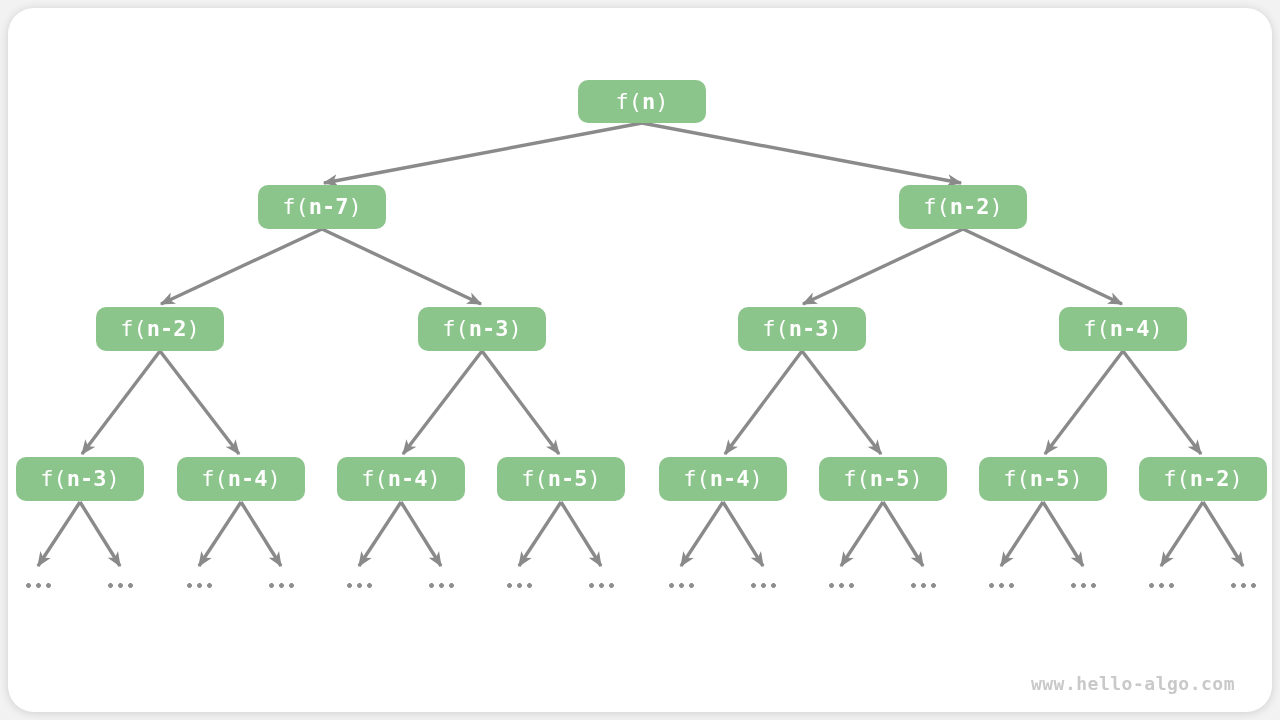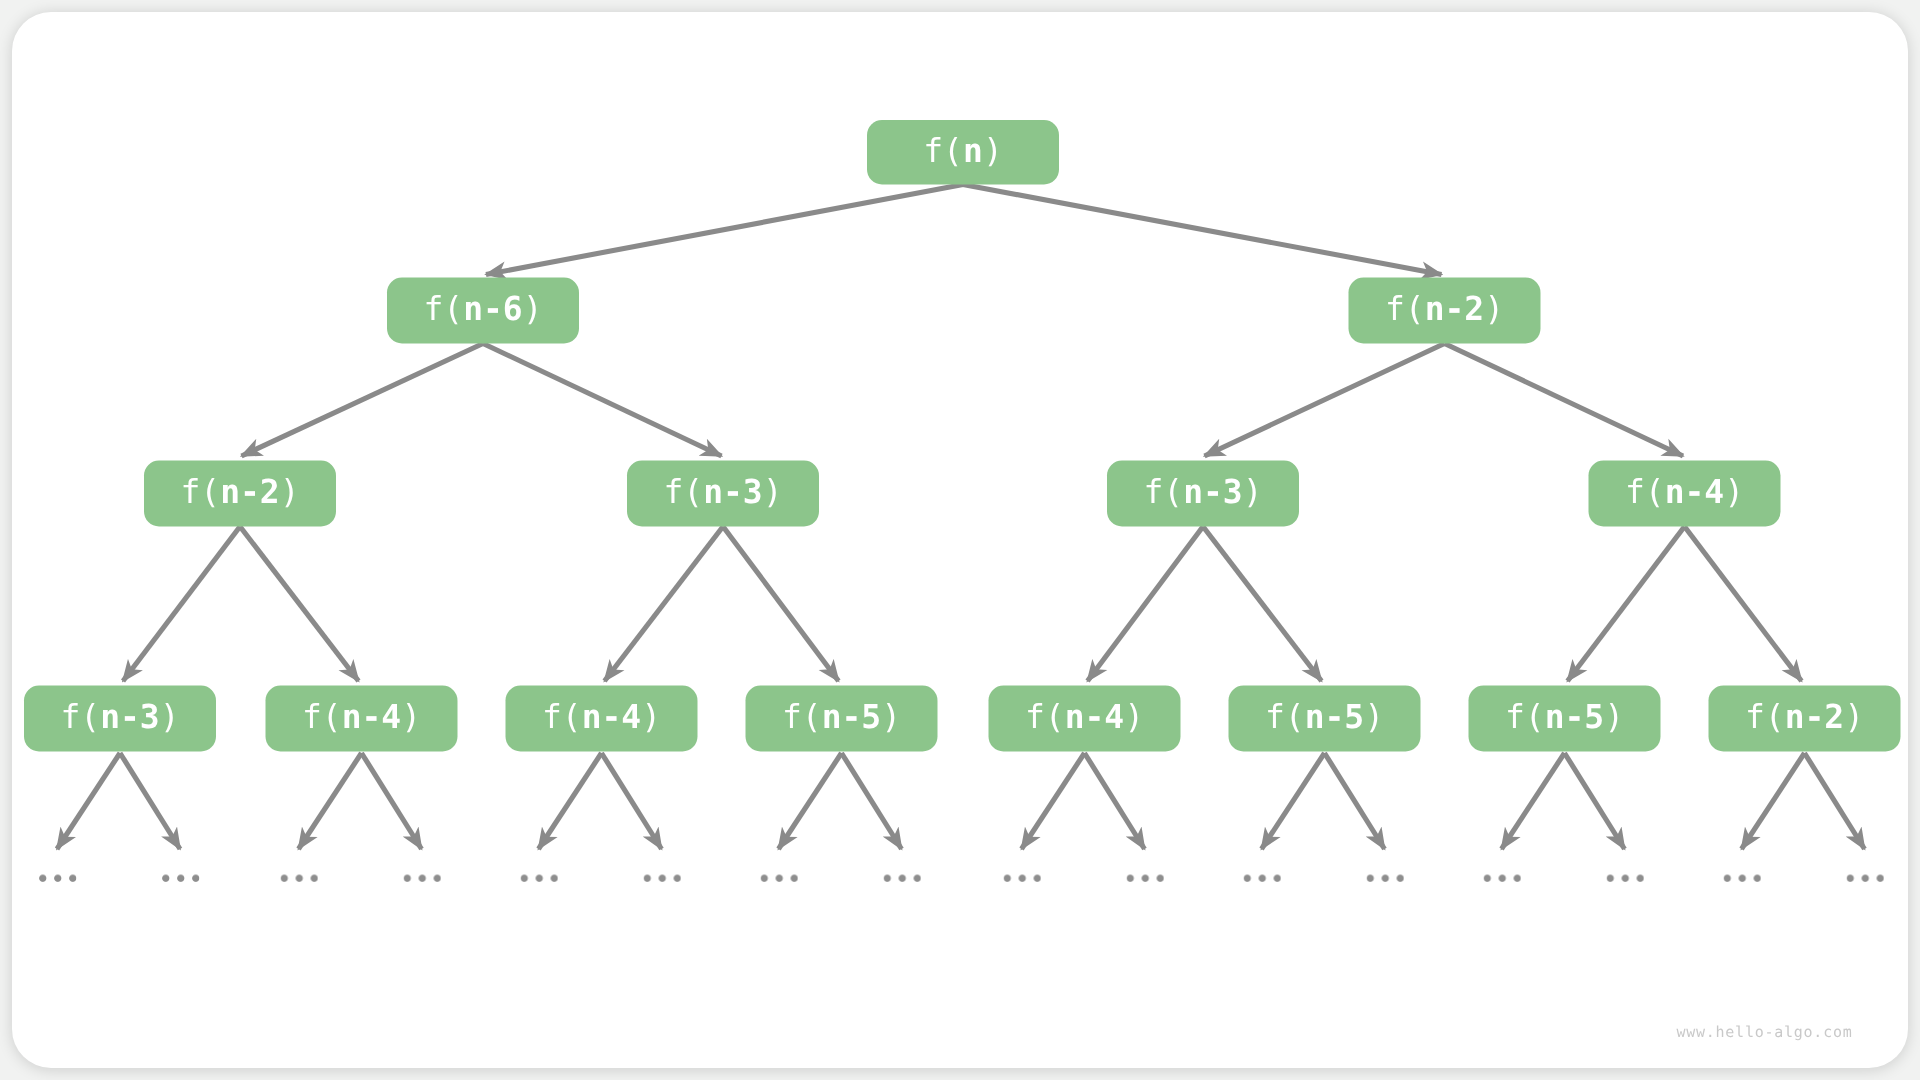--- a/index.html
+++ b/index.html
@@ -28,22 +28,23 @@
     font-size:22px;line-height:44px;white-space:pre;
   }
   .node .arg{font-weight:bold;}
   .ellipsis{
     position:absolute;width:25px;height:5px;
     background-image:radial-gradient(circle at 2.5px 2.5px,var(--dot,#8e8e8e) 2.1px,rgba(0,0,0,0) 2.7px);
     background-size:10px 5px;background-repeat:repeat-x;
   }
   .watermark{
     position:absolute;right:45px;bottom:26px;
-    font-size:10px;letter-spacing:.5px;
+    font-size:18px;letter-spacing:.5px;
     color:var(--watermark,#c9c9c9);
+    font-weight:bold;
   }
 </style>
 </head>
 <body>
 
 <div class="stage">
   <div class="card"></div>
 
   <svg class="edges" viewBox="0 0 1280 720">
     <defs>
@@ -82,21 +83,21 @@
     <line class="edge" marker-end="url(#ah)" x1="883" y1="502" x2="841" y2="566"></line>
     <line class="edge" marker-end="url(#ah)" x1="883" y1="502" x2="923" y2="566"></line>
     <line class="edge" marker-end="url(#ah)" x1="1043" y1="502" x2="1001" y2="566"></line>
     <line class="edge" marker-end="url(#ah)" x1="1043" y1="502" x2="1083" y2="566"></line>
     <line class="edge" marker-end="url(#ah)" x1="1203" y1="502" x2="1161" y2="566"></line>
     <line class="edge" marker-end="url(#ah)" x1="1203" y1="502" x2="1243" y2="566"></line>
   </svg>
 
   <div class="node" style="left:578px;top:80px;height:43px"><span>f(</span><span class="arg">n</span><span>)</span></div>
 
-  <div class="node" style="left:258px;top:185px"><span>f(</span><span class="arg">n-6</span><span>)</span></div>
+  <div class="node" style="left:258px;top:185px"><span>f(</span><span class="arg">n-7</span><span>)</span></div>
   <div class="node" style="left:899px;top:185px"><span>f(</span><span class="arg">n-2</span><span>)</span></div>
 
   <div class="node" style="left:96px;top:307px"><span>f(</span><span class="arg">n-2</span><span>)</span></div>
   <div class="node" style="left:418px;top:307px"><span>f(</span><span class="arg">n-3</span><span>)</span></div>
   <div class="node" style="left:738px;top:307px"><span>f(</span><span class="arg">n-3</span><span>)</span></div>
   <div class="node" style="left:1059px;top:307px"><span>f(</span><span class="arg">n-4</span><span>)</span></div>
 
   <div class="node" style="left:16px;top:457px"><span>f(</span><span class="arg">n-3</span><span>)</span></div>
   <div class="node" style="left:177px;top:457px"><span>f(</span><span class="arg">n-4</span><span>)</span></div>
   <div class="node" style="left:337px;top:457px"><span>f(</span><span class="arg">n-4</span><span>)</span></div>

